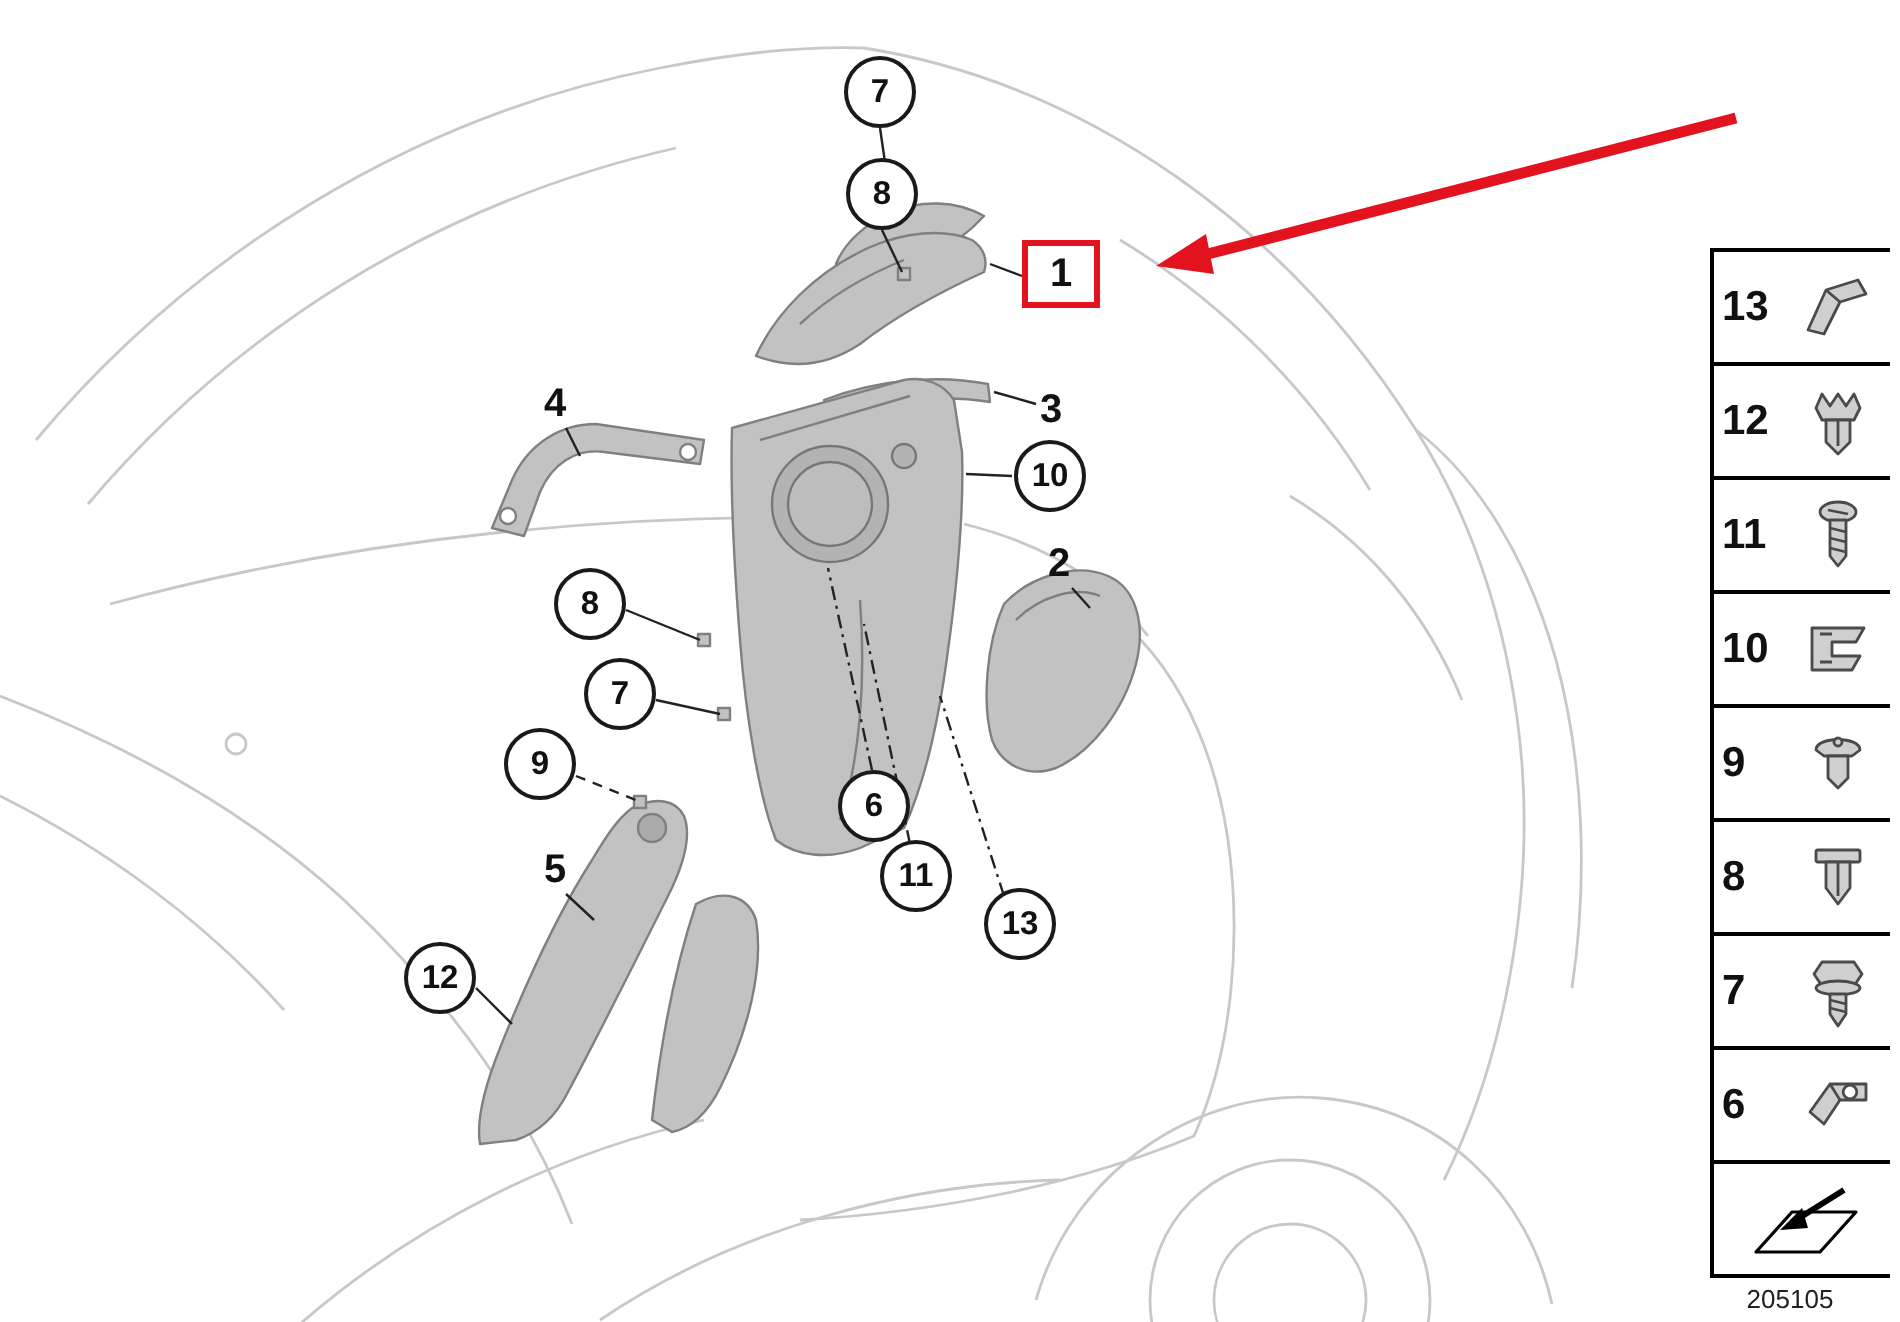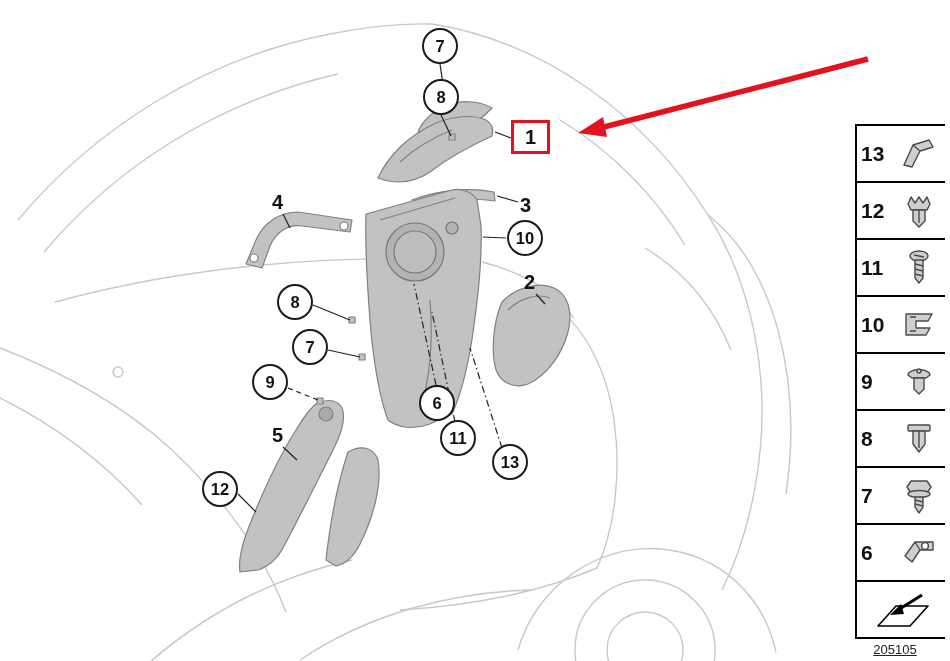--- a/index.html
+++ b/index.html
@@ -30,21 +30,21 @@
   .legend-cell {
     height:55px; box-sizing:content-box; border-bottom:2px solid #000;
     display:flex; align-items:center; justify-content:space-between;
     padding:0 3px 0 4px; cursor:pointer;
   }
   .legend-num { font-weight:bold; font-size:21px; }
   .legend-icon { display:flex; align-items:center; justify-content:center; }
   .legend-footer { justify-content:center; }
   .part-code {
     position:absolute; left:845px; top:642px; width:100px; text-align:center;
-    font-size:13px; color:#222;text-decoration:underline;
+    font-size:13px; color:#222;
   }
 </style>
 </head>
 <body>
 
 <div class="stage">
 
   <svg class="art" width="950" height="661" viewBox="0 0 950 661">
 
     <g fill="none" stroke="#c8c8c8" stroke-width="1.4">

